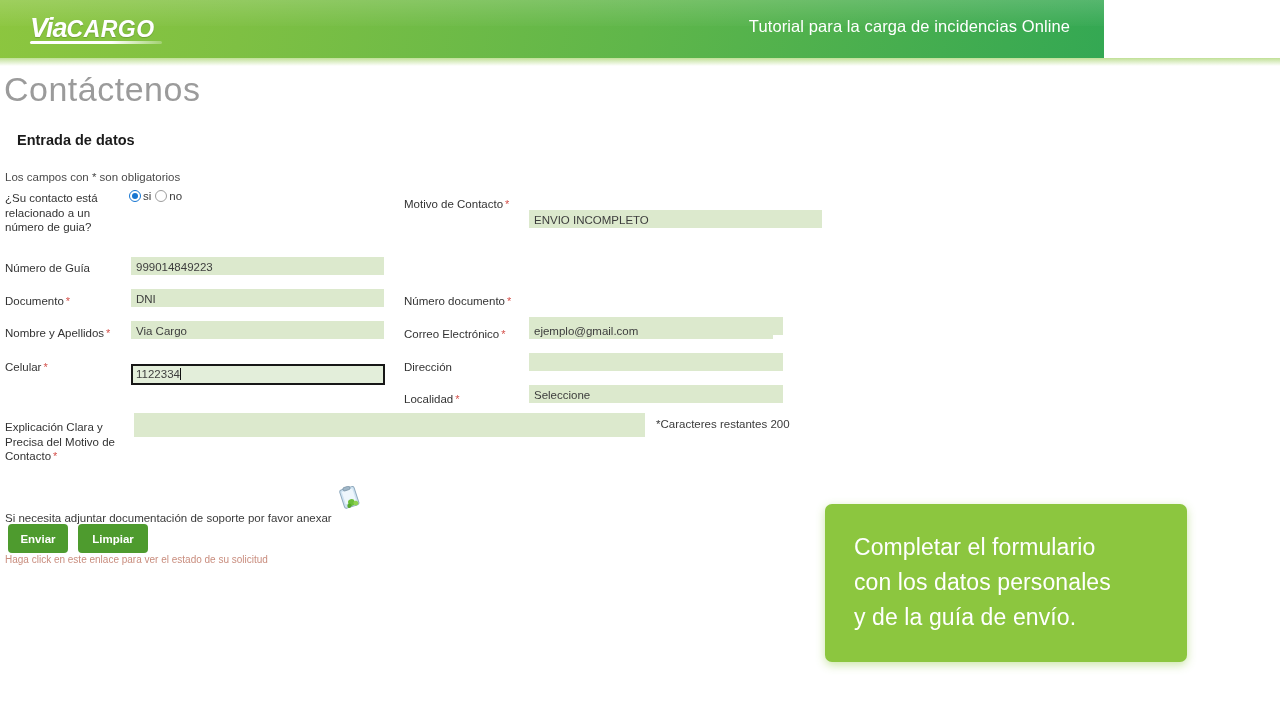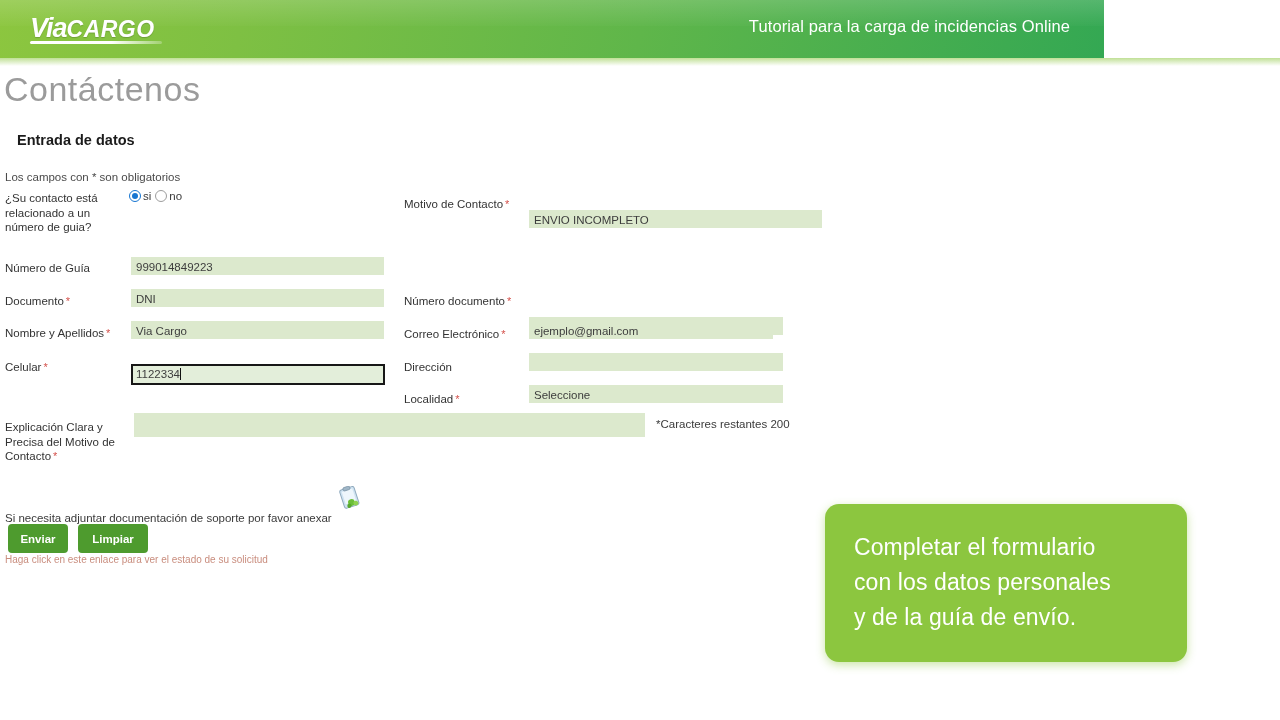--- a/index.html
+++ b/index.html
@@ -233,21 +233,21 @@
     text-decoration: none;
     white-space: nowrap;
   }
 
   
   #callout {
     position: absolute;
     left: 825px; top: 504px;
     width: 362px; height: 158px;
     background: #8cc63f;
-    border-radius: 14px;
+    border-radius: 7px;
     box-shadow: 0 3px 10px rgba(140,198,63,0.45);
     box-sizing: border-box;
     padding: 26px 0 0 29px;
   }
   #callout-text {
     color: #ffffff;
     font-size: 23px;
     line-height: 35px;
     white-space: pre-line;
     letter-spacing: 0.1px;

